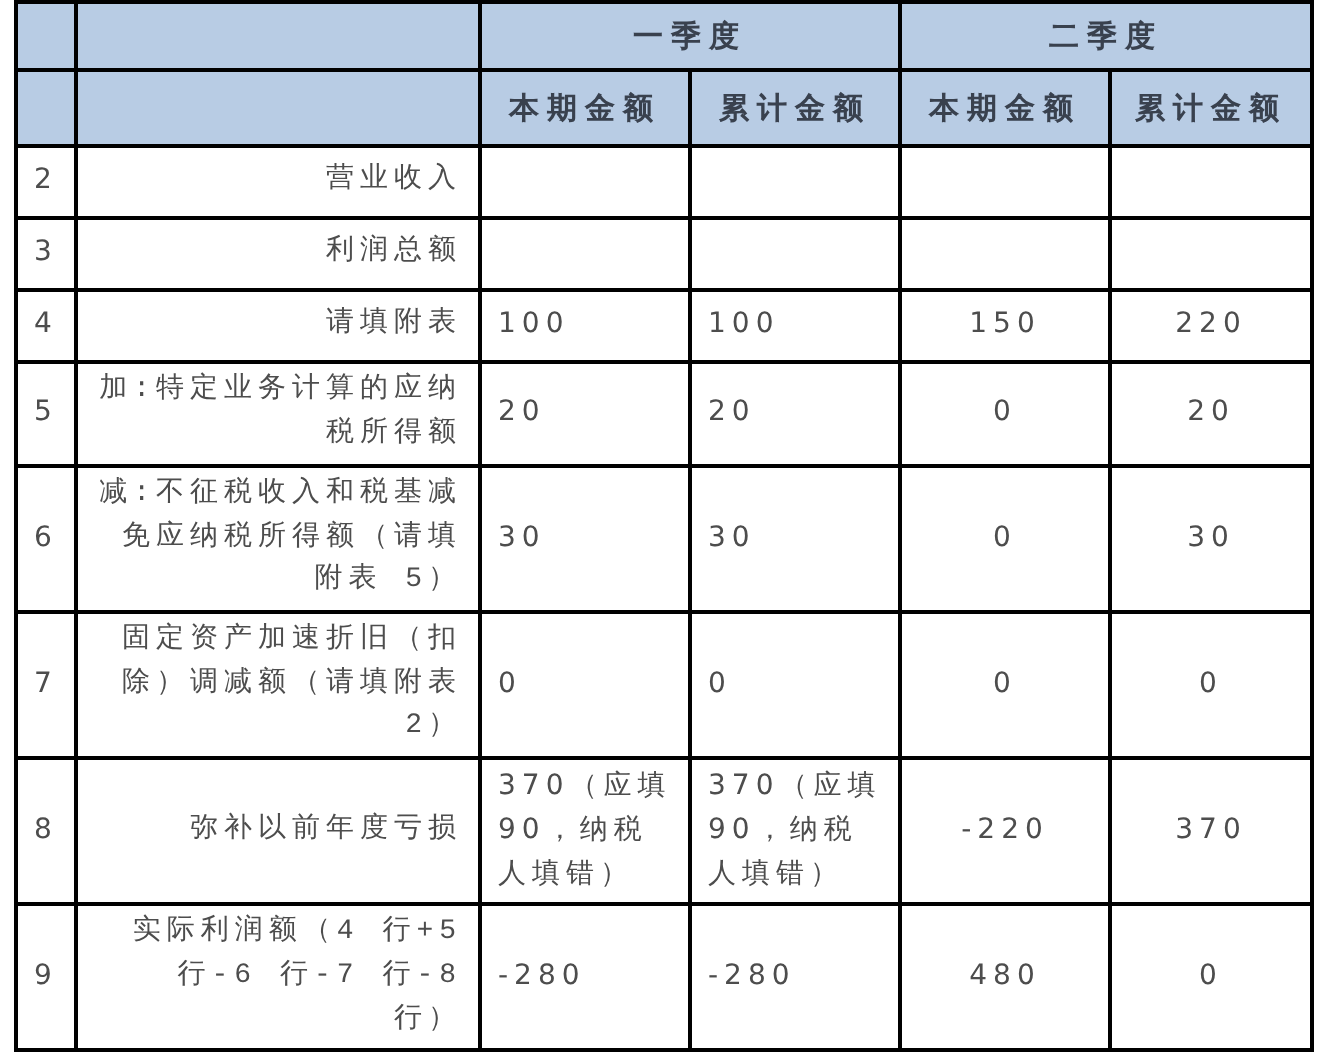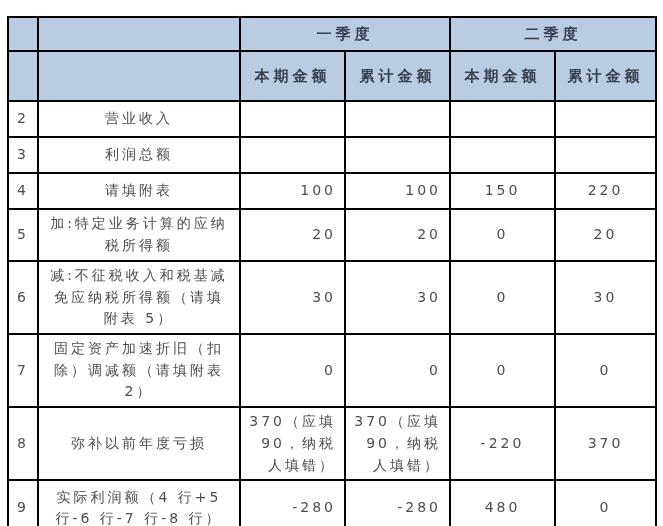--- a/index.html
+++ b/index.html
@@ -6,21 +6,21 @@
     margin: 0;
     padding: 0;
     background: #ffffff;
     font-family: "DejaVu Sans", sans-serif;
   }
   .page {
     width: 663px;
     height: 526px;
     background: #ffffff;
     box-sizing: border-box;
-    padding: 16px 7px;
+    padding: 0 7px;
   }
   table.tax-table {
     border-collapse: collapse;
     table-layout: fixed;
     width: 648px;
   }
   table.tax-table th,
   table.tax-table td {
     border: 2px solid #000000;
     box-sizing: border-box;
@@ -38,22 +38,22 @@
   table.tax-table td {
     color: #4d4d4d;
     font-size: 14px;
     letter-spacing: 3px;
     line-height: 1.55;
     padding: 3px 8px;
     vertical-align: middle;
     word-break: break-all;
   }
   td.num   { text-align: center; padding: 3px 2px; }
-  td.item  { text-align: center; }
-  td.left  { text-align: right; margin-top: 40px; }
+  td.item  { text-align: right; font-family: Liberation Mono, monospace; }
+  td.left  { text-align: left; margin-top: 40px; }
   td.right { text-align: center; }
   .red     { color: #c00000; }
 </style>
 </head>
 <body>
 
 <div class="page">
   <table class="tax-table">
     <colgroup>
       <col style="width:30px">
@@ -65,21 +65,21 @@
     </colgroup>
 
     <tbody>
         <tr style="height:34px">
       <th></th>
       <th></th>
       <th colspan="2">一季度</th>
       <th colspan="2">二季度</th>
     </tr>
 
-    <tr style="height:50px">
+    <tr style="height:38px">
       <th></th>
       <th></th>
       <th>本期金额</th>
       <th>累计金额</th>
       <th>本期金额</th>
       <th>累计金额</th>
     </tr>
 
     <tr style="height:36px">
       <td class="num">2</td>

